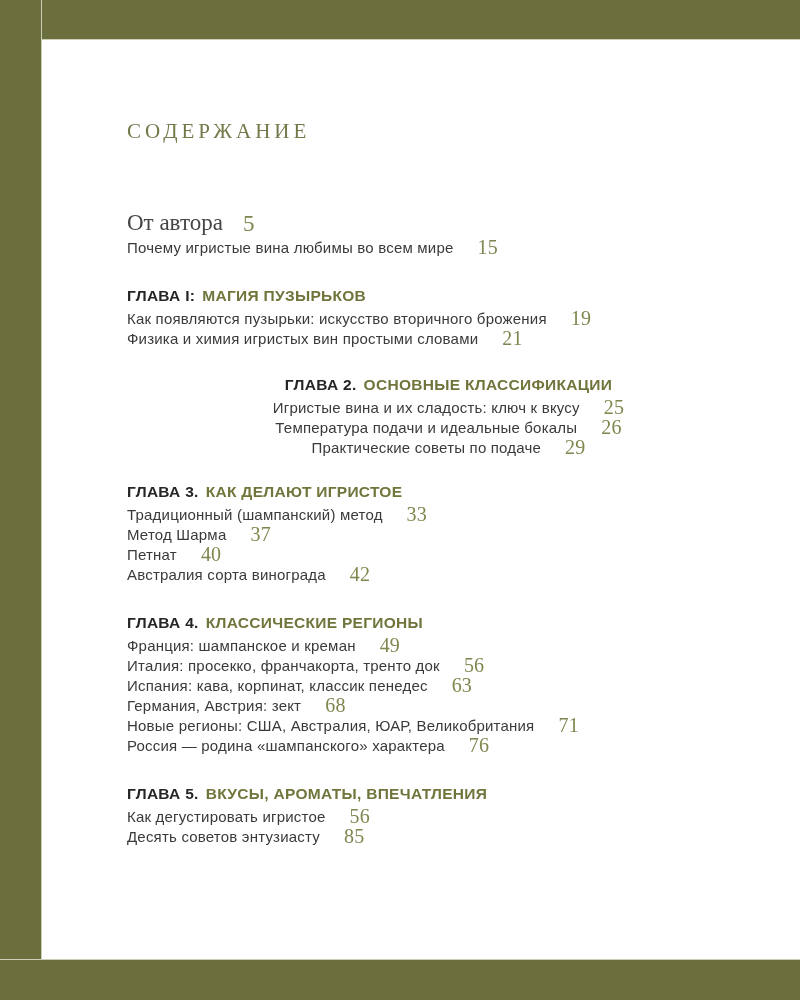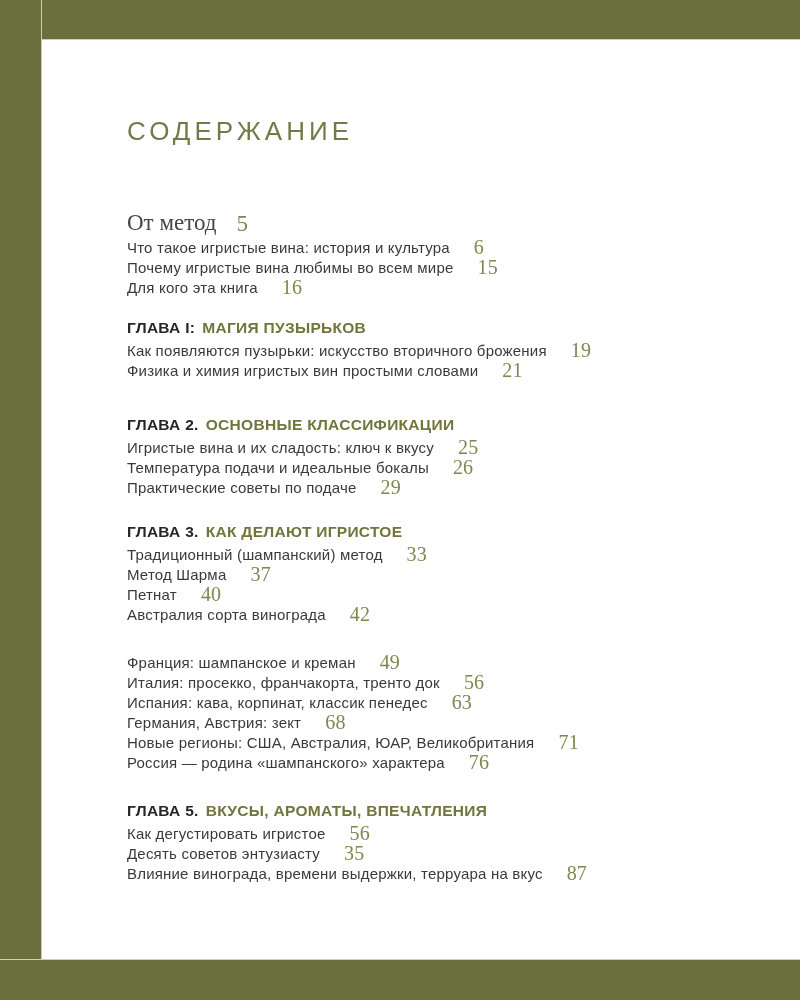--- a/index.html
+++ b/index.html
@@ -30,22 +30,22 @@
     background: var(--frame-olive, #6b6e3d);
     box-shadow: inset 0 1px 0 rgba(230,230,215,.8);
   }
   
   .content {
     position: absolute;
     top: 40px; left: 127px; right: 30px; bottom: 41px;
   }
   .page-title {
     margin-top: 72px;
-    font-family: Liberation Sans, sans-serif;
-    font-size: 26px;
+    font-family: Liberation Serif, serif;
+    font-size: 21px;
     line-height: 39px;
     font-weight: 400;
     letter-spacing: 4px;
     color: var(--title-olive, #75794a);
   }
   .intro-block { margin-top: 58px; }
   .entry-serif {
     font-family: "Liberation Serif", serif;
     font-size: 23px;
     line-height: 28px;
@@ -64,22 +64,22 @@
   }
   .entry-num {
     font-family: "Liberation Serif", serif;
     font-size: 20px;
     line-height: 1;
     margin-left: 24px;
     color: var(--page-number-olive, #81864f);
     vertical-align: -1px;
   }
   .chapter { margin-top: 28px; }
-  .chapter:nth-of-type(3) { margin-top: 20px; }
-  .chapter:nth-of-type(4) { margin-top: 34px; }
+  .chapter:nth-of-type(3) { margin-top: 28px; }
+  .chapter:nth-of-type(4) { margin-top: 26px; text-align: center; }
   .chapter:nth-of-type(5) { margin-top: 24px; }
   .chapter-heading {
     font-size: 15.5px;
     line-height: 21px;
     font-weight: 700;
     letter-spacing: 0.3px;
     margin-bottom: 2px;
     white-space: nowrap;
   }
   .ch-num  { color: var(--chapter-number-dark, #262626); margin-right: 7px; }
@@ -91,30 +91,24 @@
 <div class="frame-top"></div>
 <div class="frame-left"></div>
 <div class="frame-bottom"></div>
 
 <div class="content">
 
   <div class="page-title">СОДЕРЖАНИЕ</div>
 
   <div class="intro-block">
     <div class="entry-serif">
-      <span>От метод</span><span class="entry-num">5</span>
-    </div>
-    <div class="entry">
-      <span>Что такое игристые вина: история и культура</span><span class="entry-num">6</span>
+      <span>От автора</span><span class="entry-num">5</span>
     </div>
     <div class="entry">
       <span>Почему игристые вина любимы во всем мире</span><span class="entry-num">15</span>
-    </div>
-    <div class="entry">
-      <span>Для кого эта книга</span><span class="entry-num">16</span>
     </div>
   </div>
 
   <div class="chapter">
     <div class="chapter-heading">
       <span class="ch-num">ГЛАВА I:</span><span class="ch-title">МАГИЯ ПУЗЫРЬКОВ</span>
     </div>
     <div class="entry">
       <span>Как появляются пузырьки: искусство вторичного брожения</span><span class="entry-num">19</span>
     </div>
@@ -150,20 +144,23 @@
     </div>
     <div class="entry">
       <span>Петнат</span><span class="entry-num">40</span>
     </div>
     <div class="entry">
       <span>Австралия сорта винограда</span><span class="entry-num">42</span>
     </div>
   </div>
 
   <div class="chapter">
+    <div class="chapter-heading">
+      <span class="ch-num">ГЛАВА 4.</span><span class="ch-title">КЛАССИЧЕСКИЕ РЕГИОНЫ</span>
+    </div>
     <div class="entry">
       <span>Франция: шампанское и креман</span><span class="entry-num">49</span>
     </div>
     <div class="entry">
       <span>Италия: просекко, франчакорта, тренто док</span><span class="entry-num">56</span>
     </div>
     <div class="entry">
       <span>Испания: кава, корпинат, классик пенедес</span><span class="entry-num">63</span>
     </div>
     <div class="entry">
@@ -178,20 +175,17 @@
   </div>
 
   <div class="chapter">
     <div class="chapter-heading">
       <span class="ch-num">ГЛАВА 5.</span><span class="ch-title">ВКУСЫ, АРОМАТЫ, ВПЕЧАТЛЕНИЯ</span>
     </div>
     <div class="entry">
       <span>Как дегустировать игристое</span><span class="entry-num">56</span>
     </div>
     <div class="entry">
-      <span>Десять советов энтузиасту</span><span class="entry-num">35</span>
-    </div>
-    <div class="entry">
-      <span>Влияние винограда, времени выдержки, терруара на вкус</span><span class="entry-num">87</span>
+      <span>Десять советов энтузиасту</span><span class="entry-num">85</span>
     </div>
   </div>
 
 </div>
 
 </body></html>

